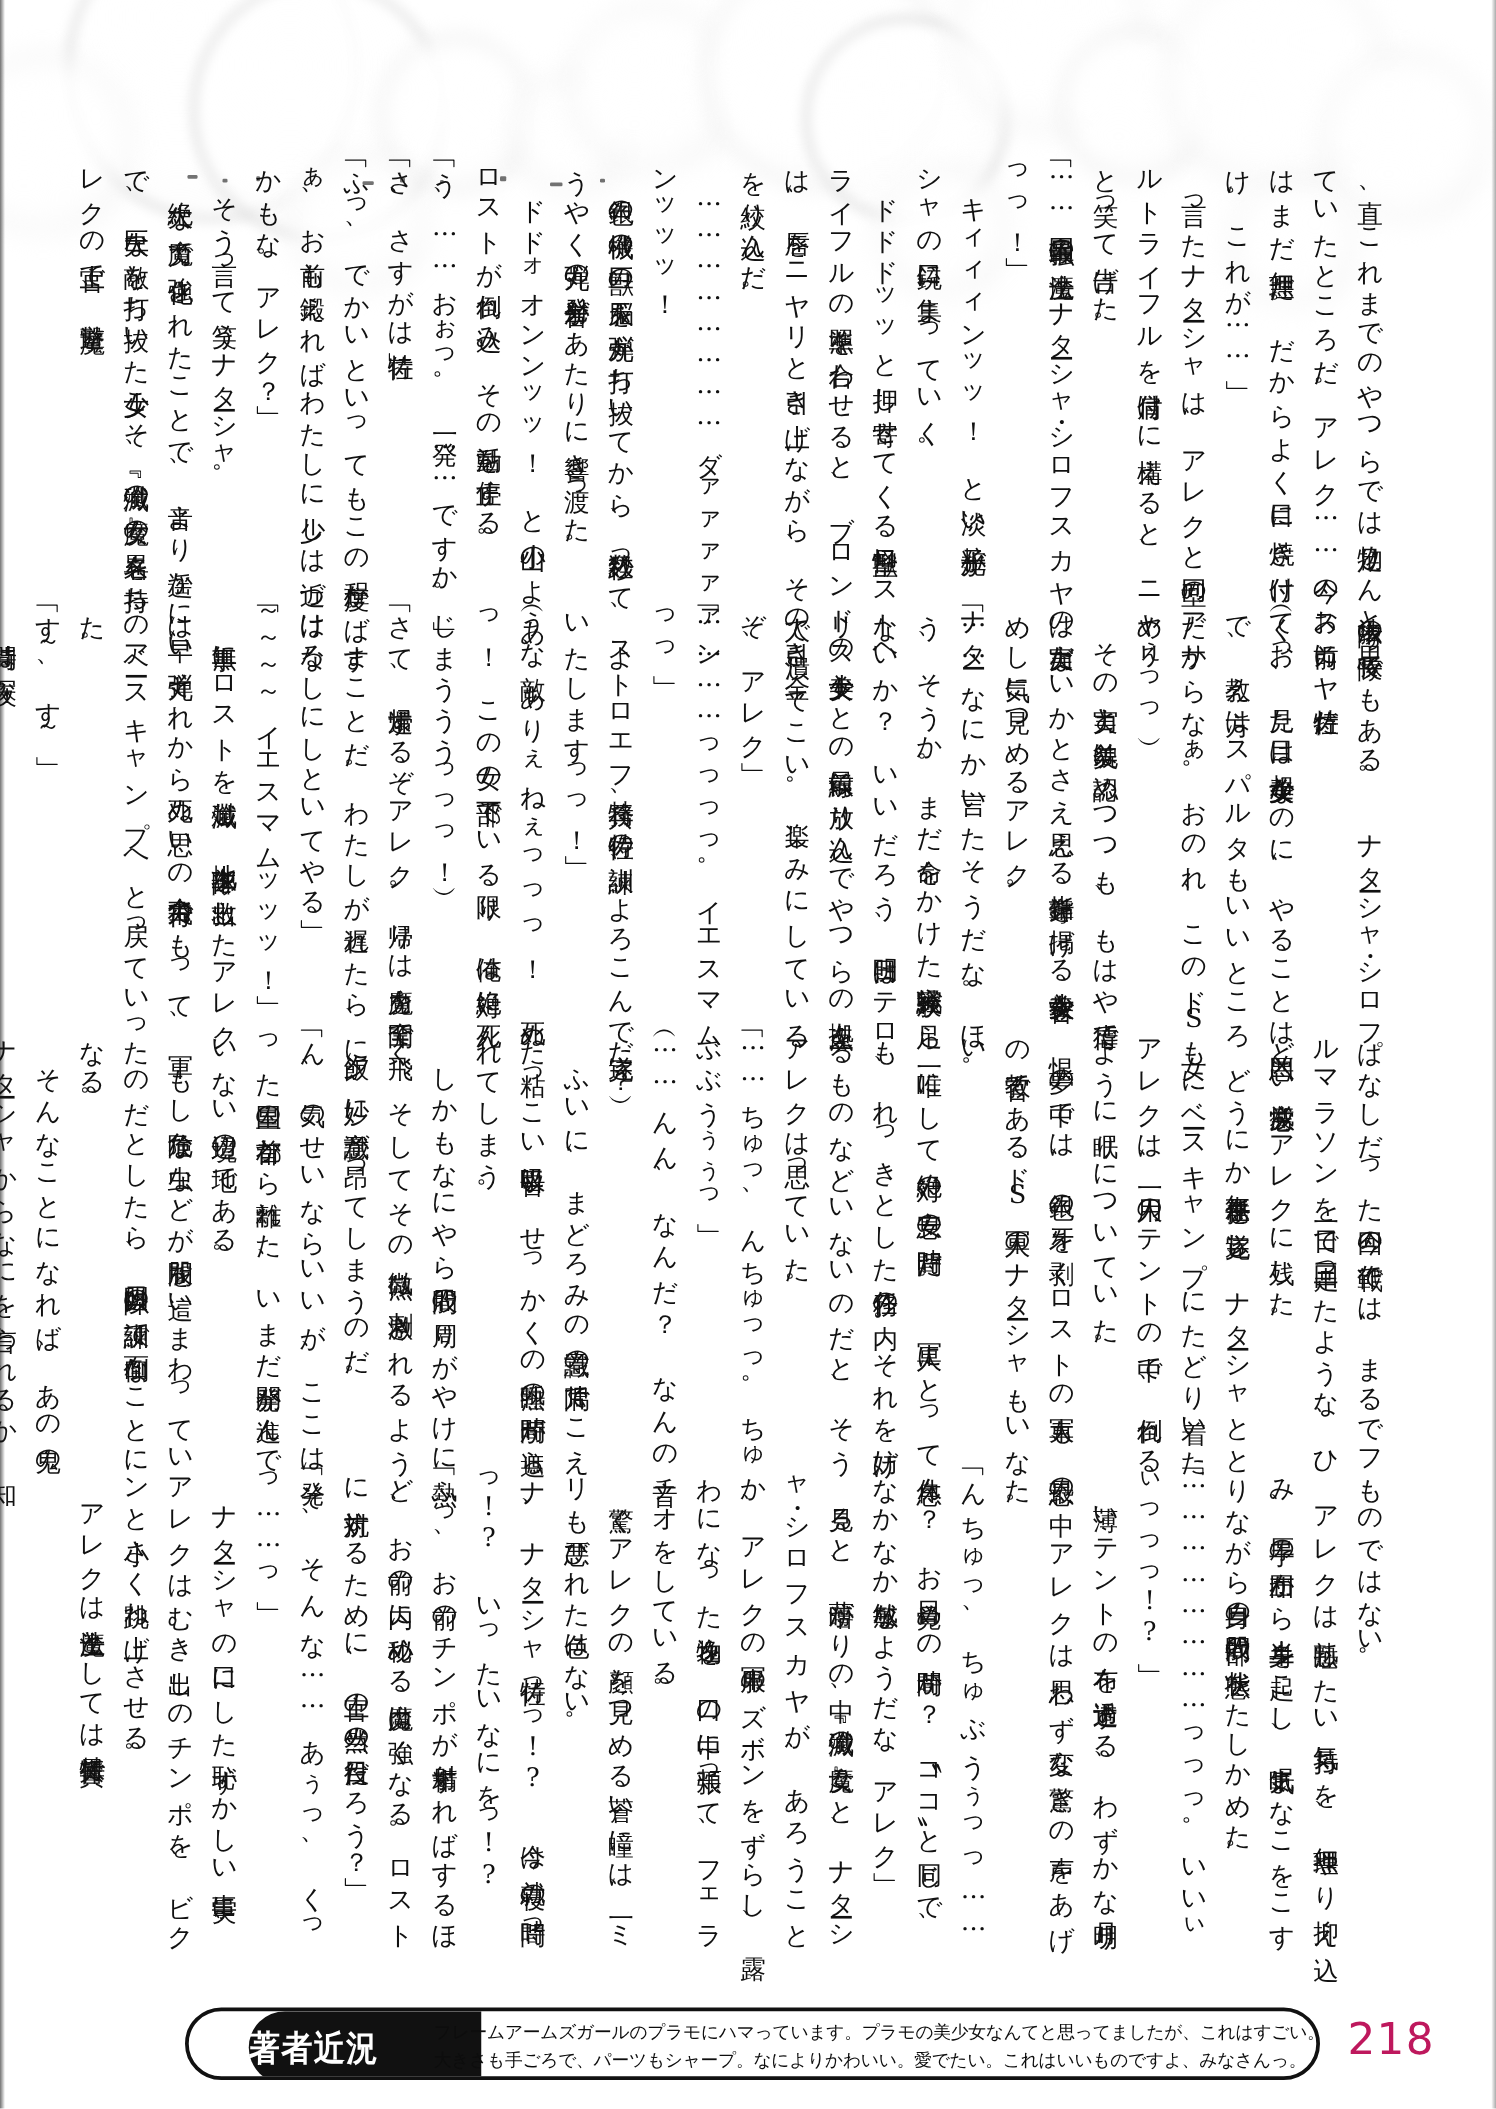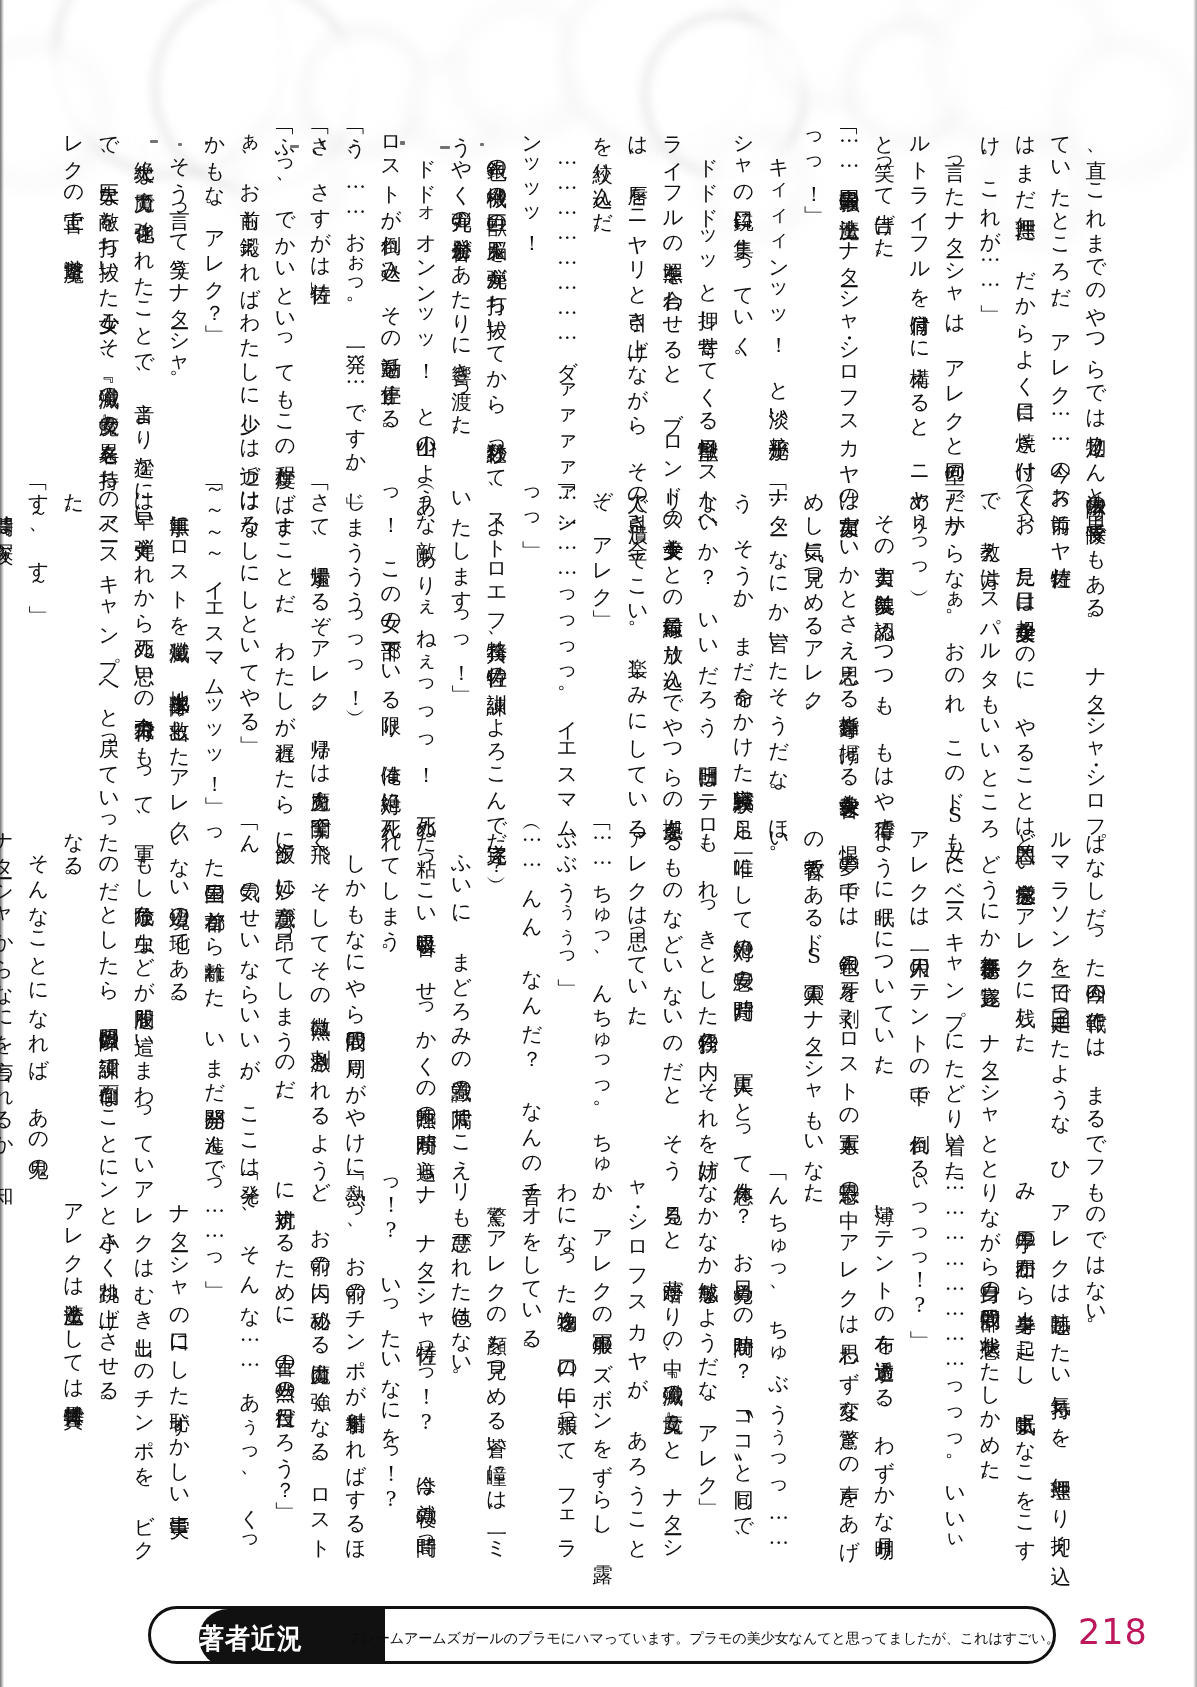--- a/index.html
+++ b/index.html
@@ -250,19 +250,20 @@
 　ナターシャの口にした恥ずかしい事実に、アレクはむき出しのチンポを、ビクンと小さく跳ね上げさせる。
 　アレクは魔法士としては特異体質で、</div>
 
   <div id="footer">
     <div id="footer-pill">
       <div id="footer-tag">
         <span id="footer-tag-label">著者近況</span>
       </div>
       <div id="footer-body">
         <div class="footer-line">フレームアームズガールのプラモにハマっています。プラモの美少女なんてと思ってましたが、これはすごい。値段が少々お高いですが、</div>
+        <div class="footer-line">大きさも手ごろで、パーツもシャープ。なによりかわいい。愛でたい。これはいいものですよ、みなさんっ。</div>
       </div>
     </div>
   </div>
 
   <div id="page-number">218</div>
 
 </div>
 
 </body></html>

